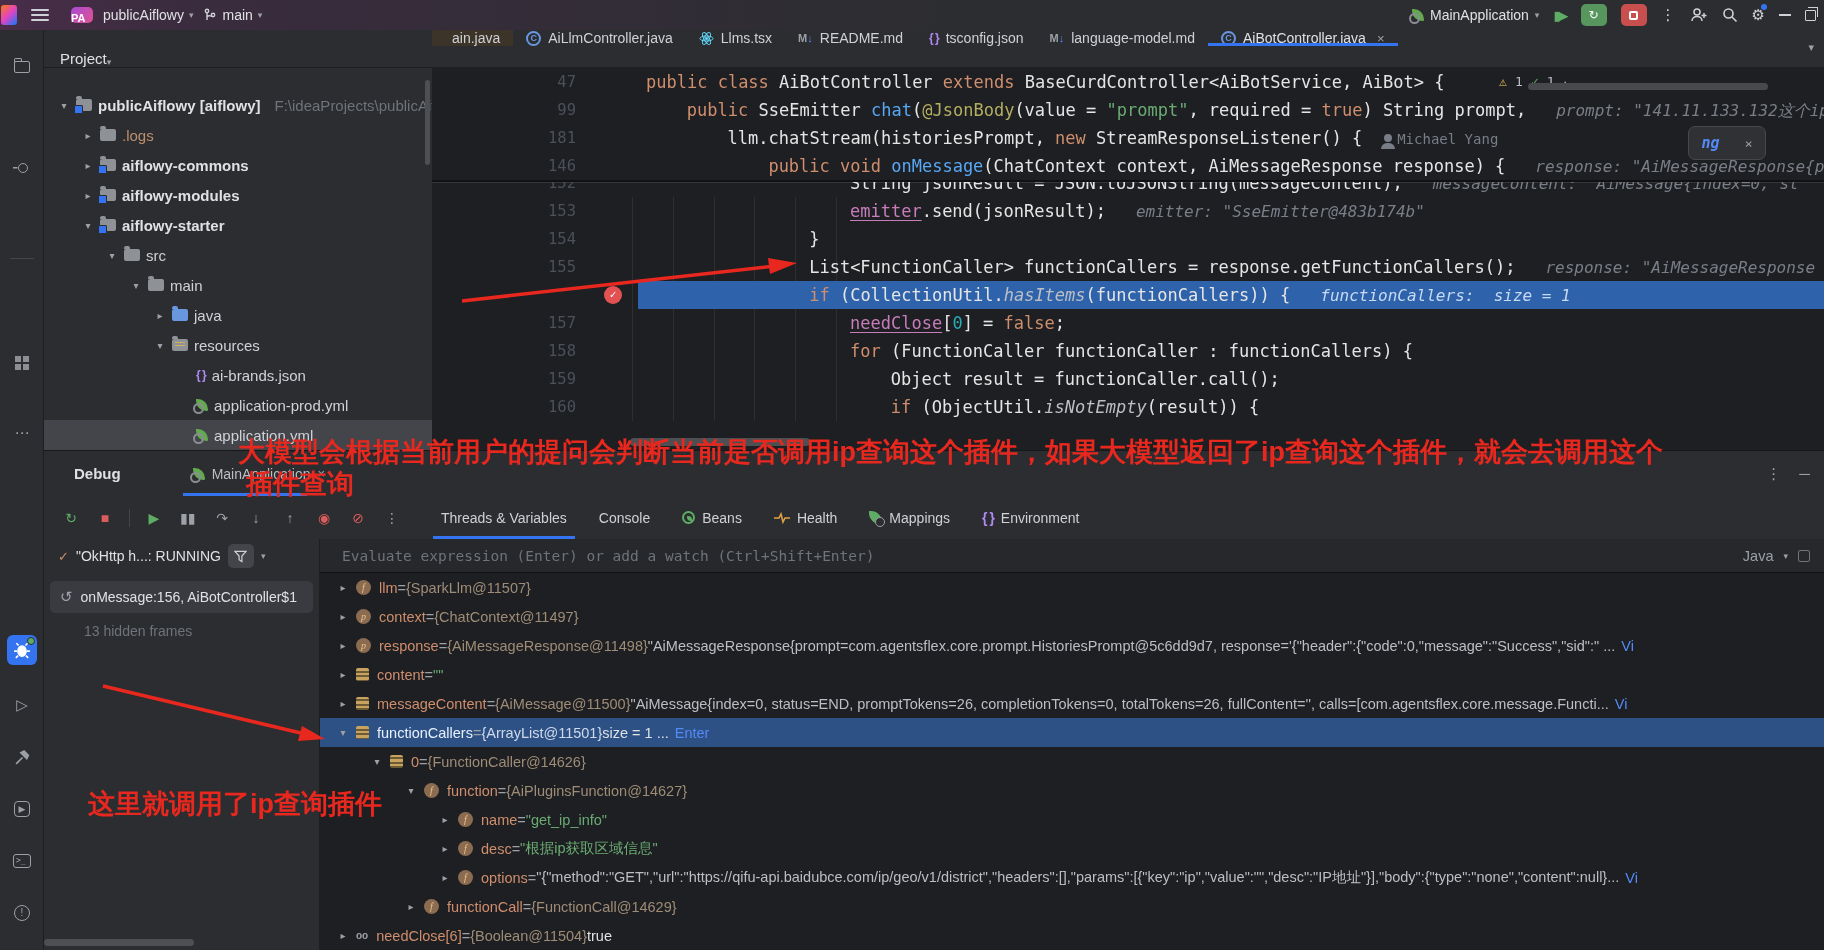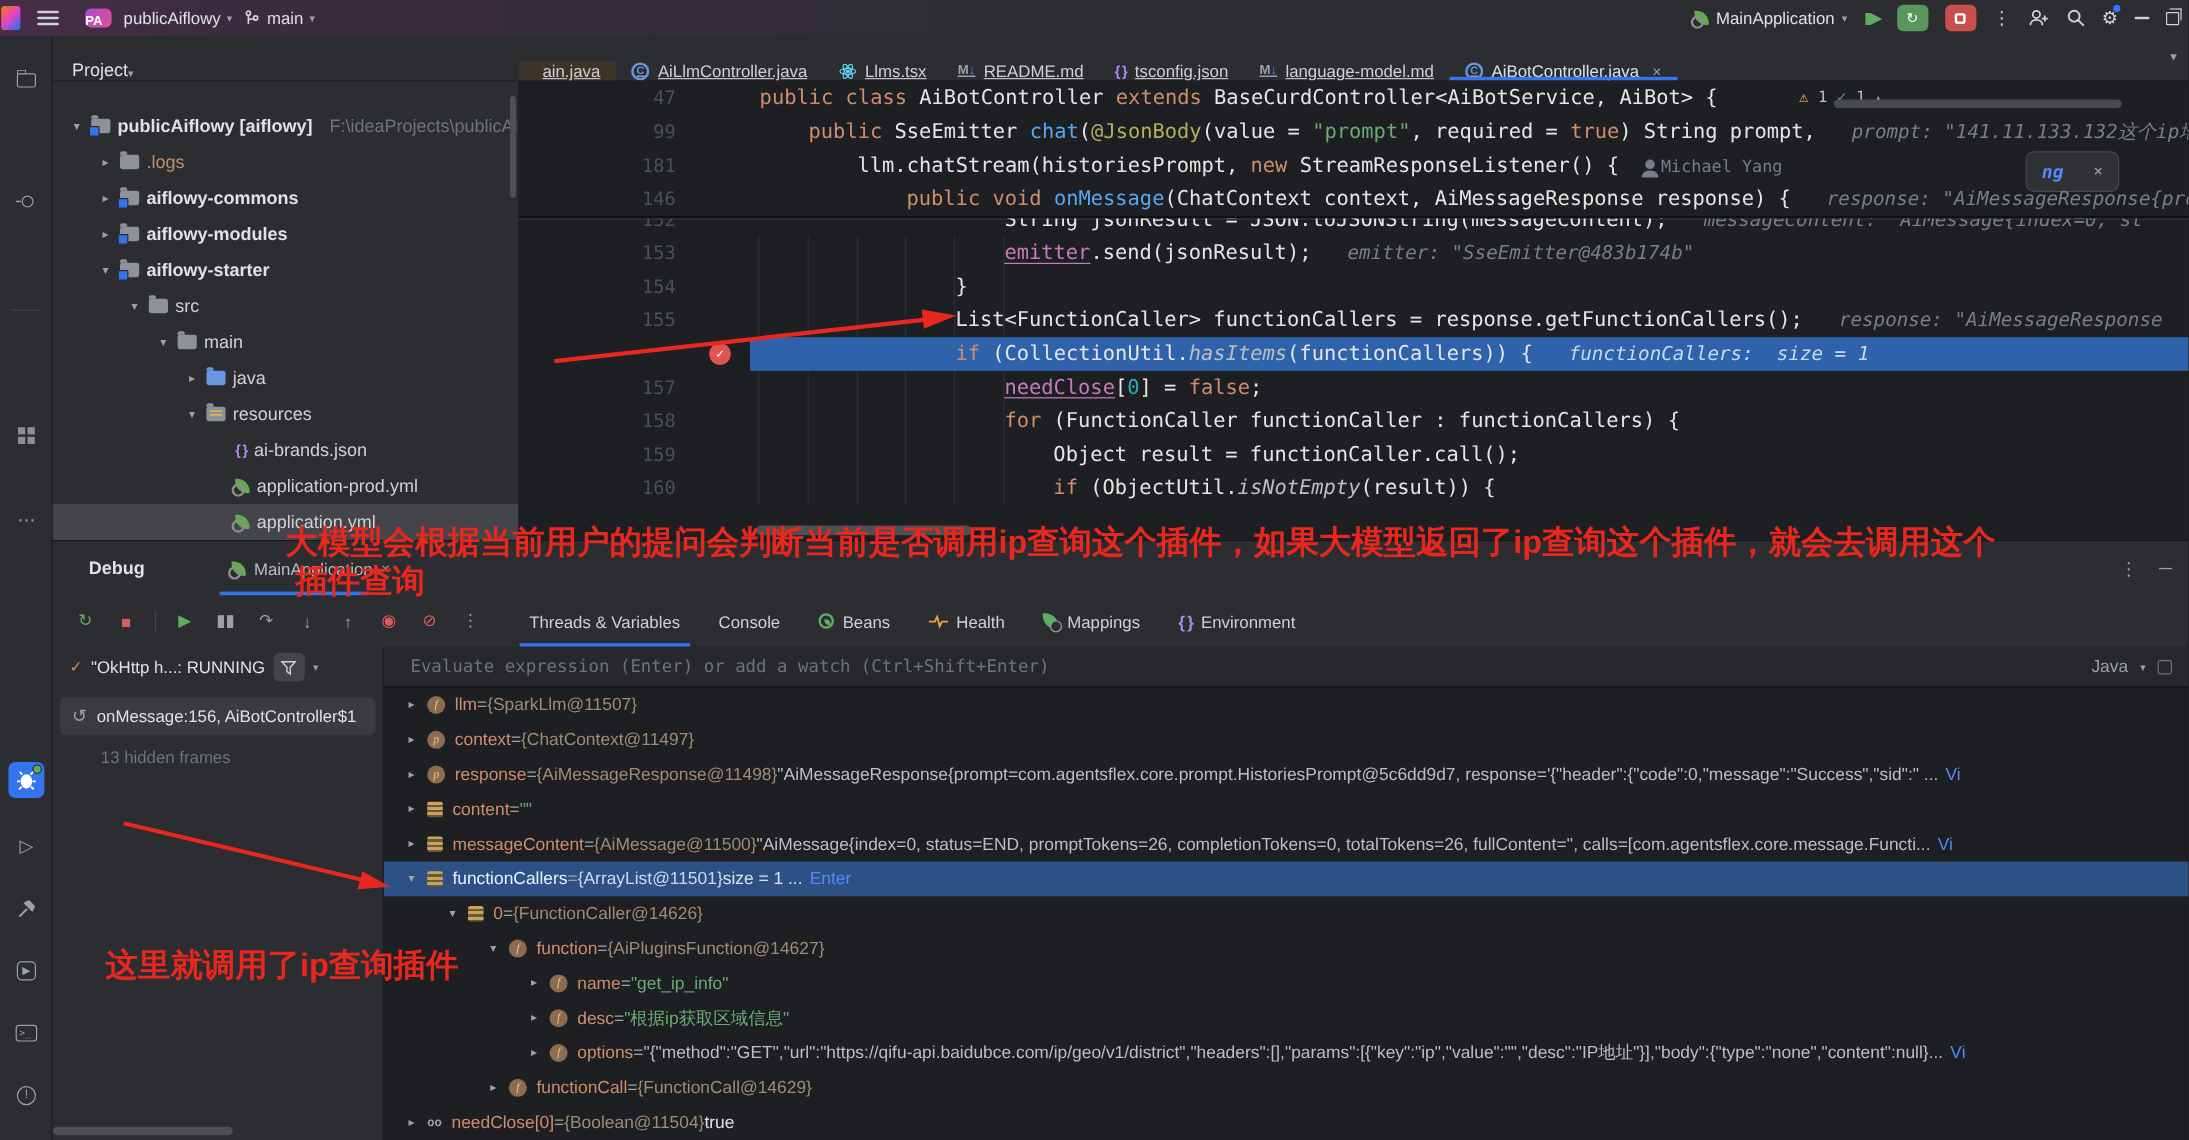--- a/index.html
+++ b/index.html
@@ -29,21 +29,21 @@
   .stop-sq { width:9px; height:9px; border:2px solid #fff; border-radius:2px; }
   .tb-ic { color:#cfd1d6; font-size:15px; cursor:pointer; position:relative; }
   .gear-dot:after { content:""; position:absolute; right:-2px; top:-2px; width:6px; height:6px; border-radius:50%; background:#3574f0; }
   .win-min { width:12px; height:2px; background:#cfd1d6; }
   .win-rest { width:11px; height:11px; border:1.6px solid #cfd1d6; border-radius:1px; position:relative; }
   .win-rest:after { content:""; position:absolute; left:2px; top:-4px; width:9px; height:9px; border-top:1.6px solid #cfd1d6; border-right:1.6px solid #cfd1d6; }
 
   
   .headband { position:absolute; left:44px; top:30px; width:1780px; height:38px; background:#2b2d30; border-bottom:1px solid #1e1f22; display:flex; }
   .proj-head { width:388px; display:flex; align-items:flex-end; gap:0; padding-left:16px; font-weight:normal; color:#dfe1e5; font-size:15px; }
-  .tabbar { flex:1; display:flex; align-items:flex-end; overflow:hidden; position:relative; font-size:14px;text-decoration:underline; }
+  .tabbar { flex:1; display:flex; align-items:flex-start; overflow:hidden; position:relative; font-size:14px; }
   .tab { display:flex; align-items:center; gap:7px; padding:0 13px; color:#cfd1d6; cursor:pointer; white-space:nowrap; position:relative; }
   .tab.brown { background:#3c3429; padding-left:20px; }
   .tab.active { color:#dfe1e5; }
   .tab.active:after { content:""; position:absolute; left:0; right:0; bottom:0; height:3px; background:#3574f0; }
   .tab .close { color:#9da0a6; font-size:13px; margin-left:4px; }
   .tabbar-chev { position:absolute; right:10px; top:11px; color:#9da0a6; font-size:11px; cursor:pointer; }
   .ic-class { display:inline-block; width:15px; height:15px; border:2px solid #6897e0; border-radius:50%; color:#6897e0; font-size:9px; line-height:11px; text-align:center; font-weight:bold; }
   .ic-md { font-size:11px; color:#9da0a6; font-weight:bold; }
   .ic-md b { color:#548af7; }
   .ic-json { color:#b189f5; font-weight:bold; font-size:12px; letter-spacing:-1px; }
@@ -81,21 +81,21 @@
   .fld:before { content:""; position:absolute; left:0; top:-3px; width:6px; height:3px; background:#8e9196; border-radius:2px 2px 0 0; }
   .fld.mod:after { content:""; position:absolute; left:-2px; bottom:-3px; width:7px; height:7px; background:#3574f0; border:1.5px solid #2b2d30; border-radius:1px; }
   .fld.blue { background:#6897e0; } .fld.blue:before { background:#6897e0; }
   .fld.res:after { content:""; position:absolute; left:3px; top:3px; width:10px; height:6px;
      background:repeating-linear-gradient(#d6b15c 0 1.5px,transparent 1.5px 3px); }
   .pscroll { position:absolute; right:2px; top:12px; width:5px; height:85px; background:#4d4f53; border-radius:3px; }
 
   
   .editor { position:absolute; left:432px; top:68px; width:1392px; height:382px; background:#1e1f22; overflow:hidden;
      font-family:"DejaVu Sans Mono","Liberation Mono",monospace; font-size:17px; }
-  .eline { height:28px; line-height:28px; display:flex; white-space:pre; }
+  .eline { height:28px; line-height:28px; display:flex; white-space:pre;margin-left:13px; }
   .gut { flex:none; width:193px; text-align:right; padding-right:62px; color:#4b5059; font-size:15.5px; position:relative; }
   .ebody { flex:1; position:relative; z-index:1; }
   .eline.cur .ebody { background:#2e63ac; }
   .bp { position:absolute; right:16px; top:5px; width:18px; height:18px; background:#e35252; border-radius:50%; color:#fff; font-size:11px; line-height:18px; text-align:center; }
   .tk-k{color:#cf8e6d} .tk-t{color:#e5e5e5} .tk-m{color:#56a8f5} .tk-s{color:#6aab73}
   .tk-n{color:#2aacb8} .tk-a{color:#b3ae60}
   .tk-f{color:#c77dbb;text-decoration:underline;text-underline-offset:3px}
   .tk-im{color:#bcbec4;font-style:italic}
   .hint { color:#7a7e87; font-style:italic; margin-left:30px; font-size:16px; }
   .cur .hint { color:#c7d9f2; }
@@ -619,21 +619,21 @@
               </span>
               <span class="vname">functionCall</span>
               <span class="veq"> = </span>
               <span class="vref">{FunctionCall@14629} </span>
             </div>
             <div class="vrow" style="padding-left: 16px;">
               <span class="vchev">▸</span>
               <span class="vico">
                 <span class="oo">oo</span>
               </span>
-              <span class="vname">needClose[0]</span>
+              <span class="vname">needClose[6]</span>
               <span class="veq"> = </span>
               <span class="vref">{Boolean@11504} </span>
               <span class="vplain">true</span>
             </div>
           </div>
       </div>
     </div>
   </div>
 
   <div class="ann" style="left:238px; top:434px">大模型会根据当前用户的提问会判断当前是否调用ip查询这个插件，如果大模型返回了ip查询这个插件，就会去调用这个</div>

